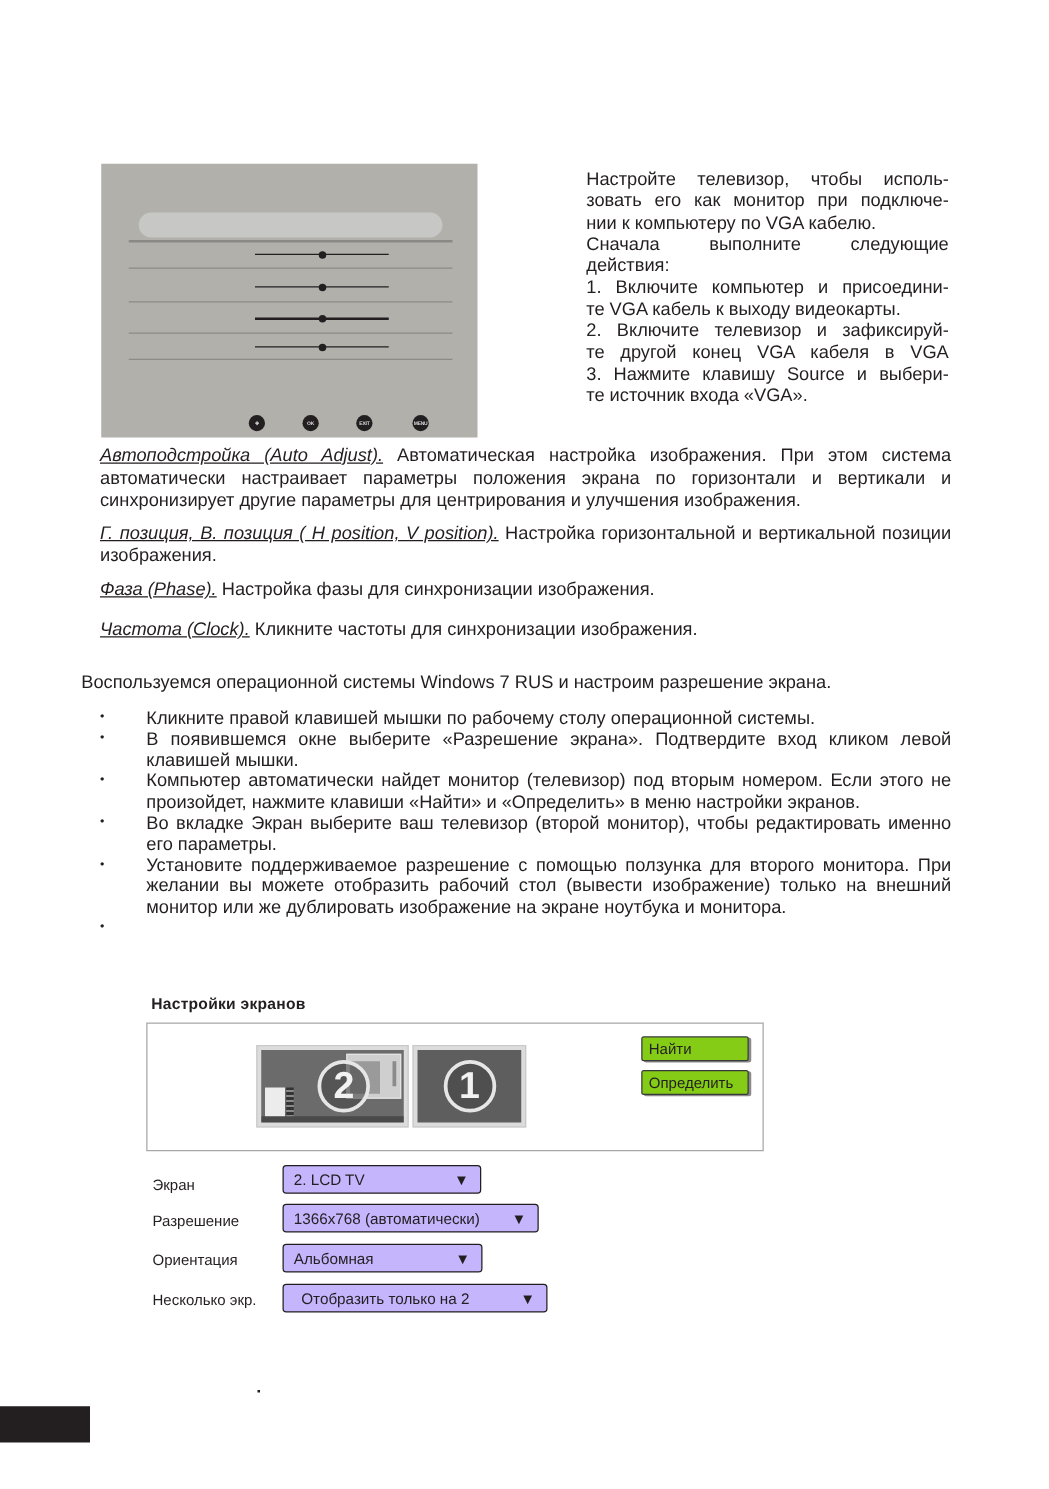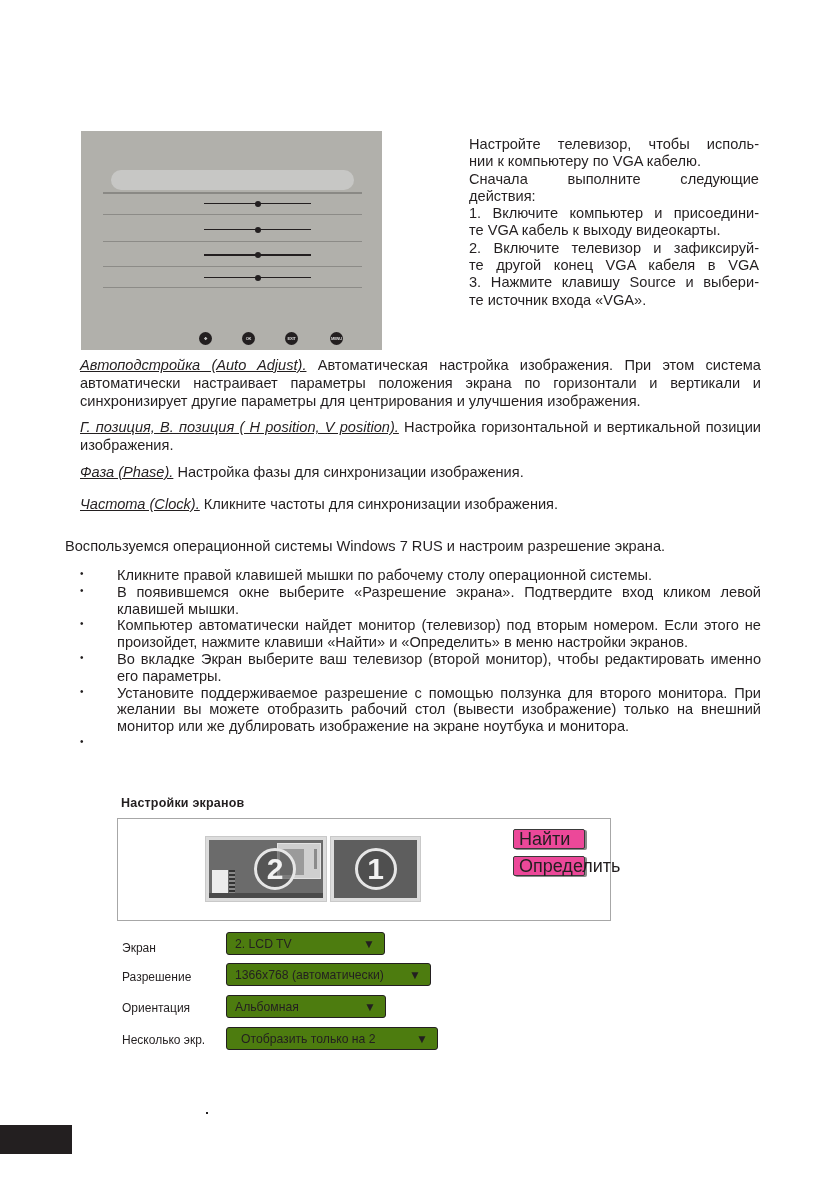--- a/index.html
+++ b/index.html
@@ -102,34 +102,34 @@
     }
     .mini-list {
       position: absolute; left: 20px; top: 30px; width: 6px; height: 24px;
       background: repeating-linear-gradient(#333 0 2px, #8a8a8a 2px 4px);
     }
     .mini-taskbar {
       position: absolute; left: 0; bottom: 0; width: 100%; height: 5px; background: #4a4a4a;
     }
 
     .dlg-btn {
-      position: absolute; left: 395px; width: 72px; height: 20px;
-      background: #ec4899; border: 1px solid #3a3a3a; border-radius: 2px;
-      font-size: 18px; line-height: 18px; padding-left: 5px; color: #231f20;
+      position: absolute; left: 395px; width: 86px; height: 20px;
+      background: #84cc16; border: 1px solid #3a3a3a; border-radius: 2px;
+      font-size: 12px; line-height: 18px; padding-left: 5px; color: #231f20;
       box-shadow: 2px 1px 0 #8a8a8a;
     }
     .btn-find { top: 10px; }
     .btn-identify { top: 37px; }
 
     .field-label {
       position: absolute; left: 122px; font-size: 12px; color: #231f20;
     }
     .select {
       position: absolute; left: 226px; height: 23px;
-      border: 1px solid #231f20; border-radius: 3px; background: #4d7c0f;
+      border: 1px solid #231f20; border-radius: 3px; background: #c4b5fd;
       font-size: 12.2px; line-height: 22px; padding-left: 8px;
     }
     .select .arrow {
       position: absolute; right: 9px; top: 0; font-size: 12px; line-height: 22px;
     }
     .row-screen .field-label { top: 941px; }
     .row-screen .select { top: 932px; width: 159px; }
     .row-res .field-label { top: 970px; }
     .row-res .select { top: 963px; width: 205px; }
     .row-orient .field-label { top: 1001px; }
@@ -172,20 +172,21 @@
   <div class="hline" style="top:156px"></div>
 
   <div class="btn-icon" style="left:118px">✥</div>
   <div class="btn-icon" style="left:161px">OK</div>
   <div class="btn-icon" style="left:204px">EXIT</div>
   <div class="btn-icon" style="left:249px">MENU</div>
 </div>
 
 <div class="intro">
   <p class="justify-line">Настройте телевизор, чтобы исполь-</p>
+  <p class="justify-line">зовать его как монитор при подключе-</p>
   <p>нии к компьютеру по VGA кабелю.</p>
   <p class="justify-line">Сначала выполните следующие</p>
   <p>действия:</p>
   <p class="justify-line">1. Включите компьютер и присоедини-</p>
   <p>те VGA кабель к выходу видеокарты.</p>
   <p class="justify-line">2. Включите телевизор  и зафиксируй-</p>
   <p class="justify-line">те другой конец VGA кабеля в VGA</p>
   <p class="justify-line">3. Нажмите клавишу Source и выбери-</p>
   <p>те источник входа «VGA».</p>
 </div>

